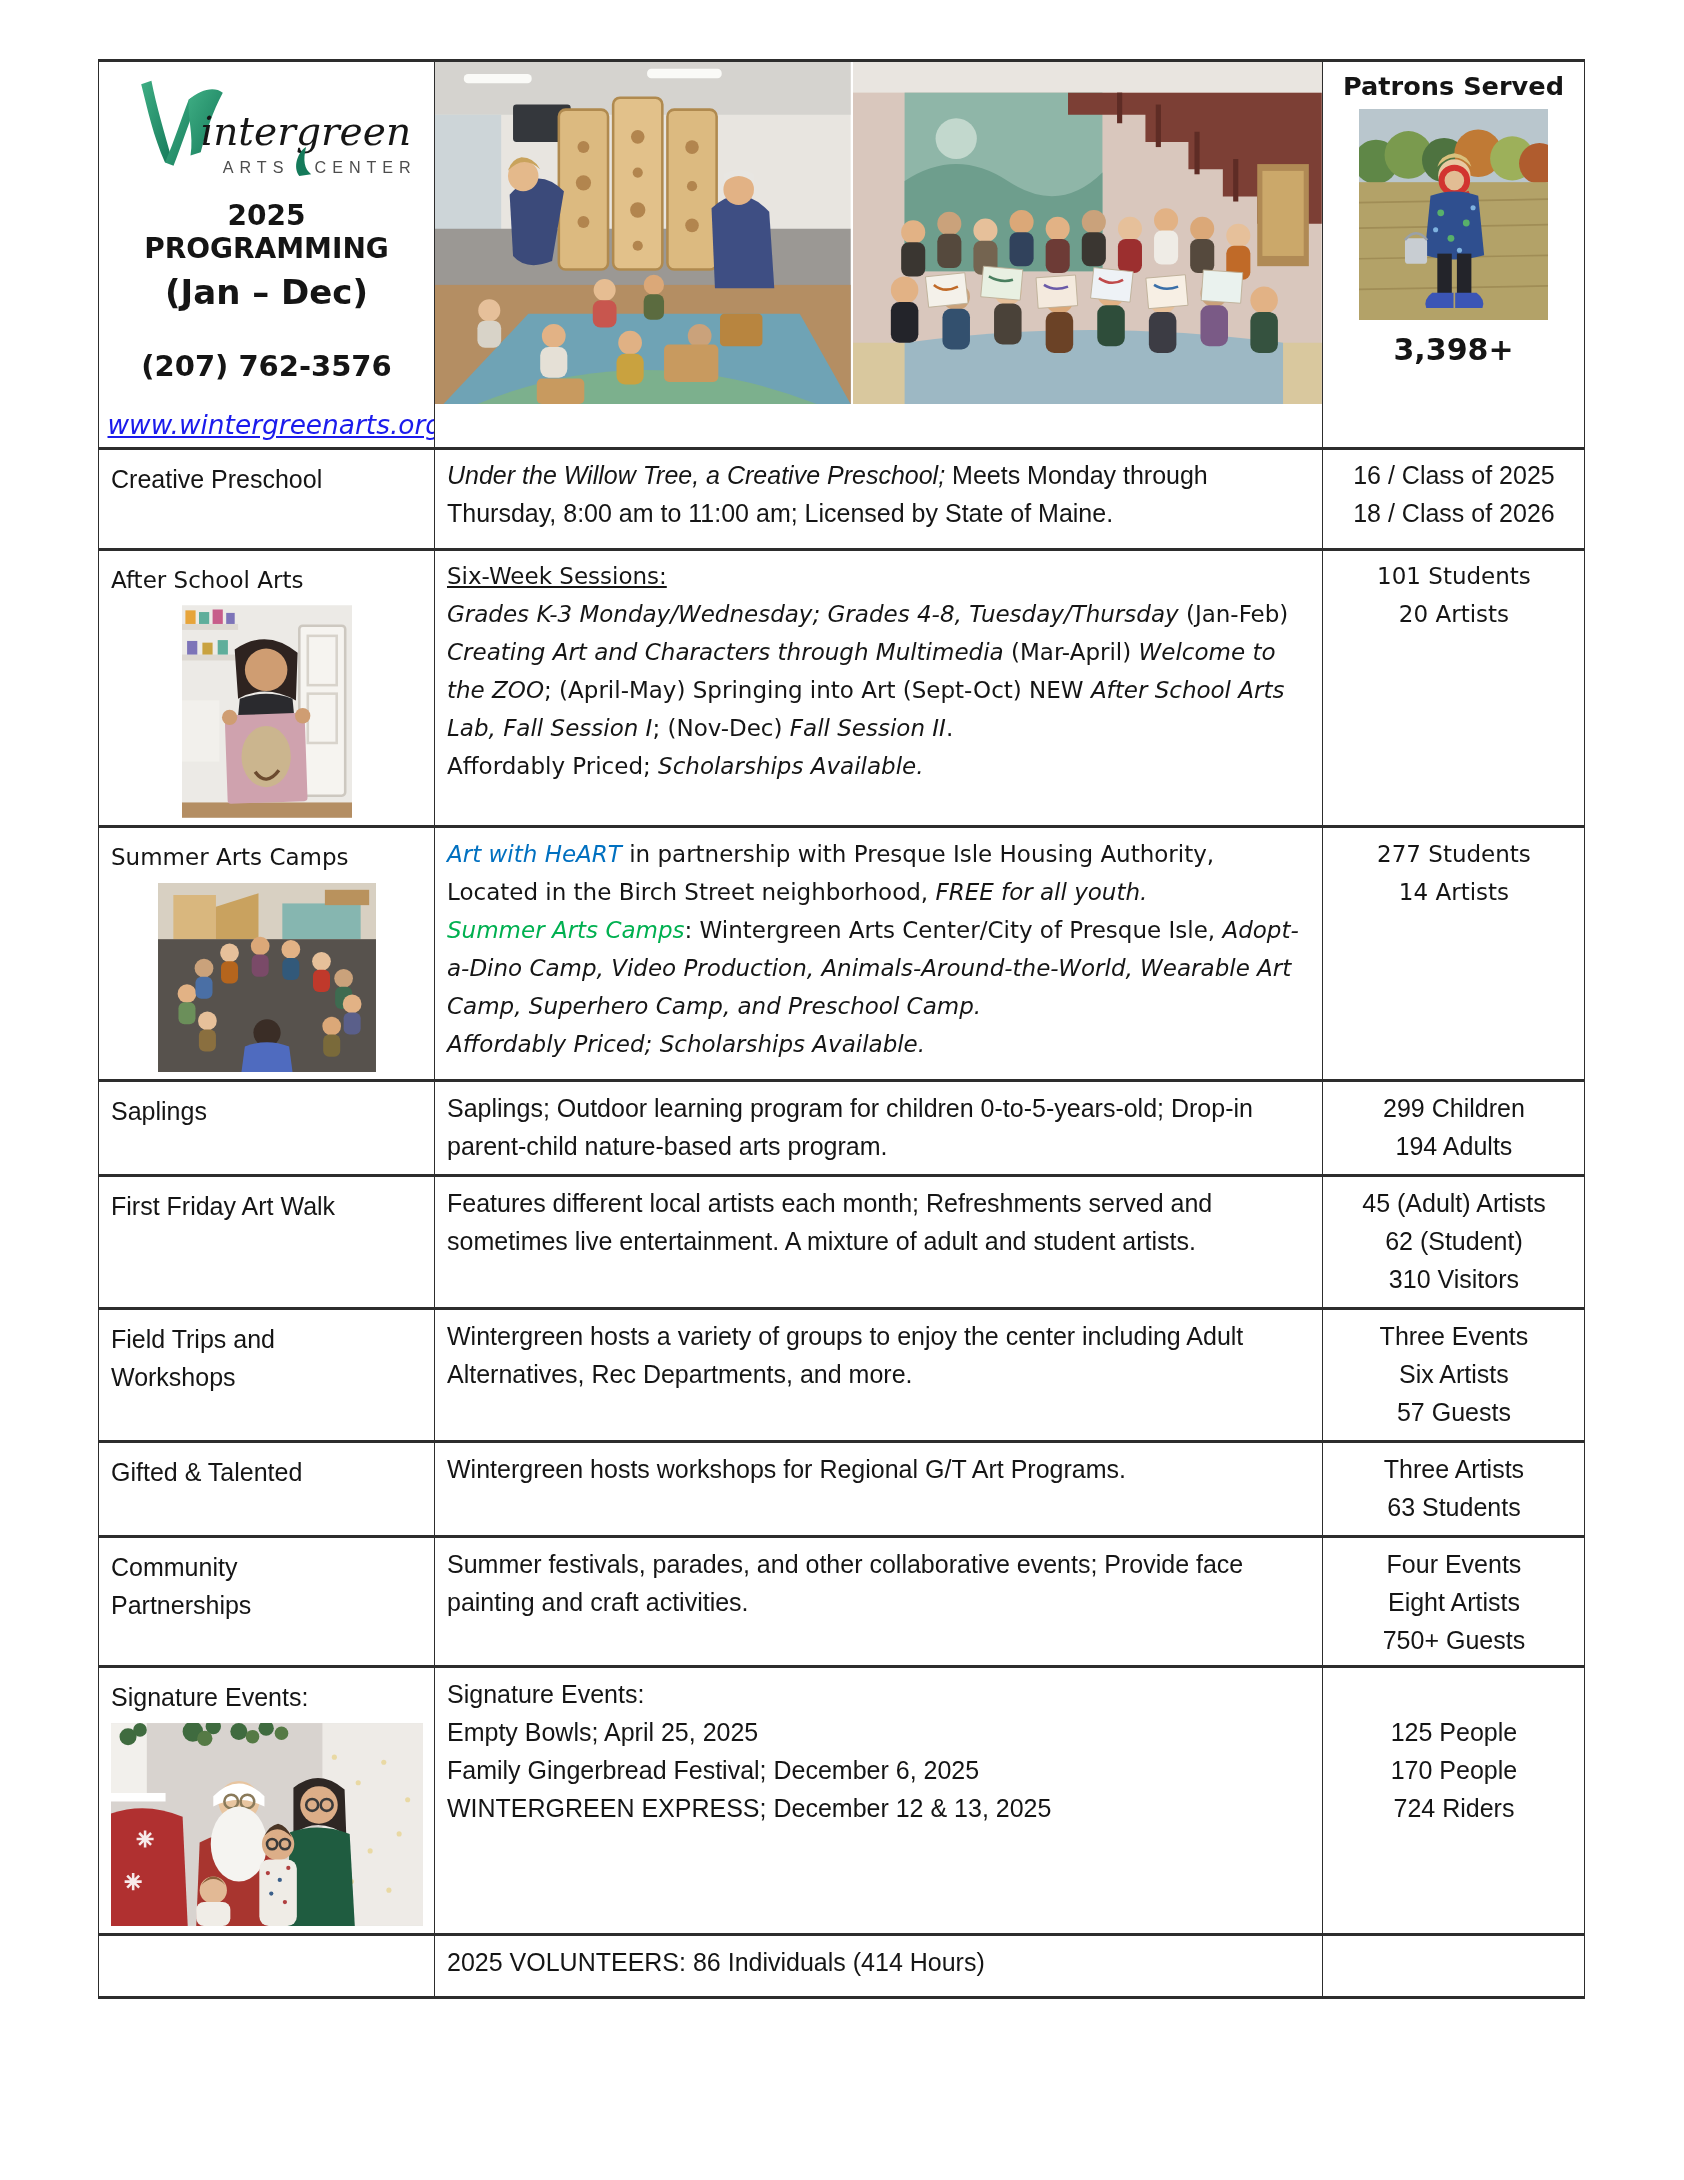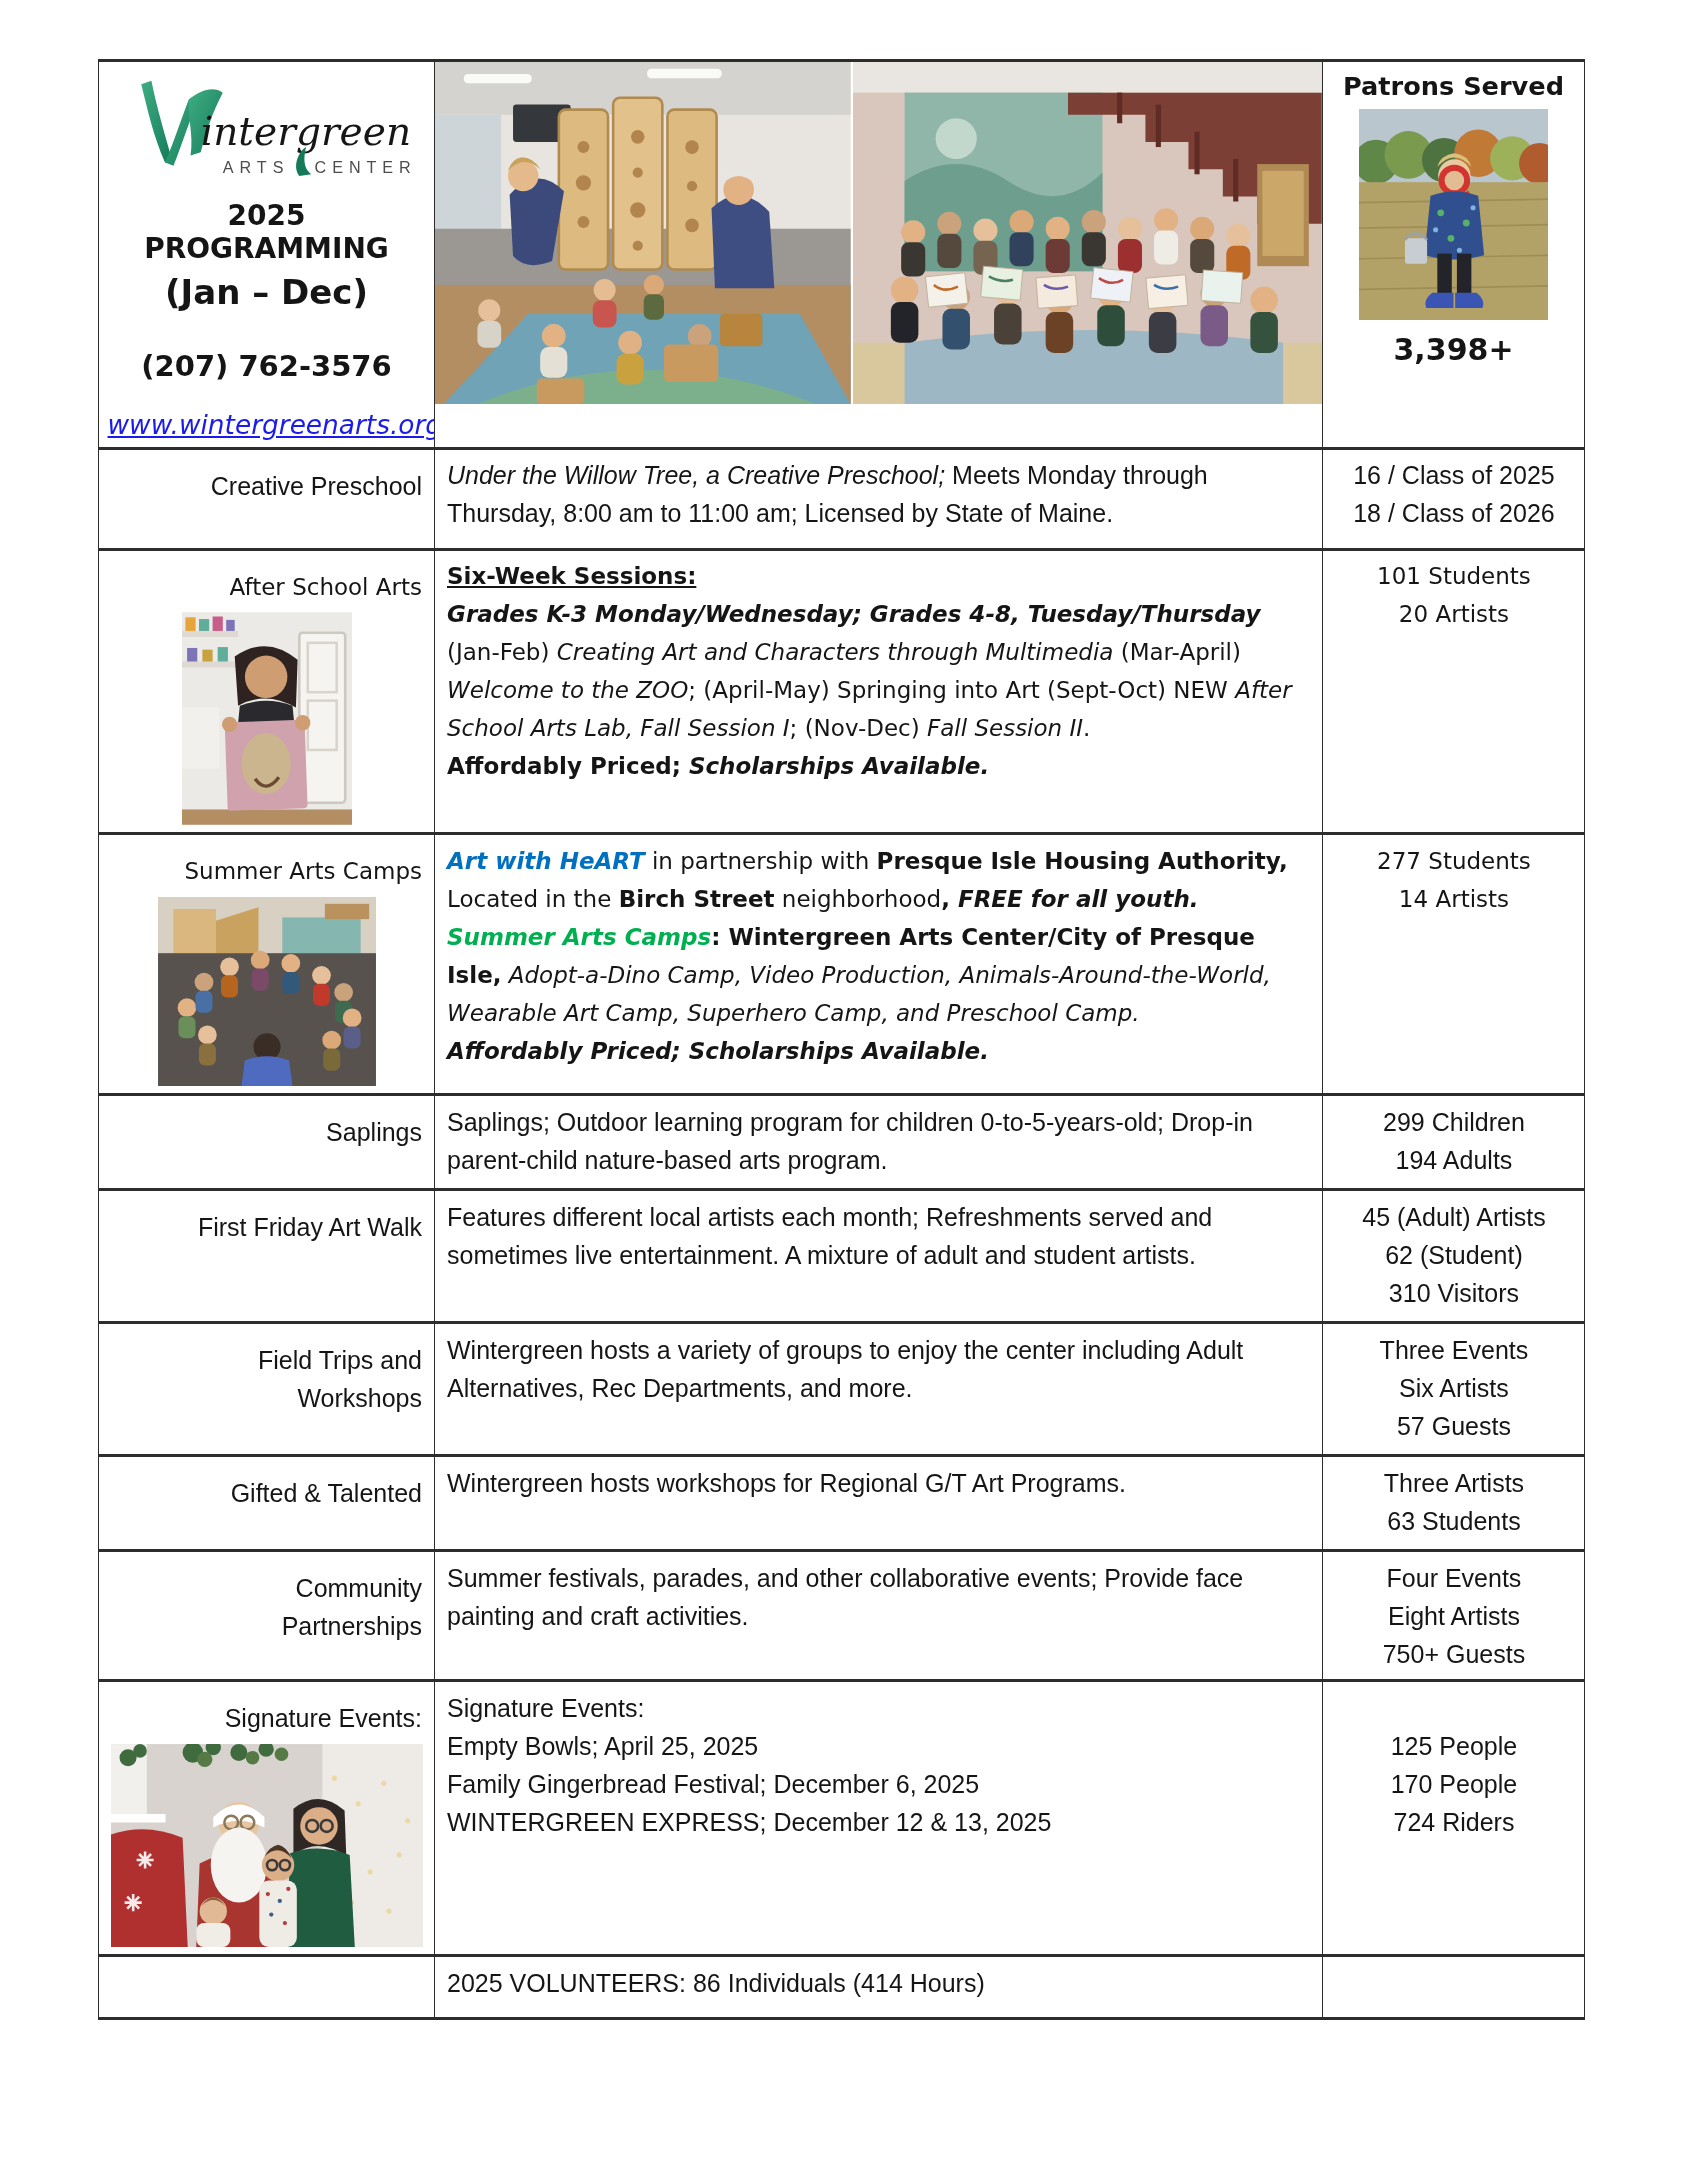--- a/index.html
+++ b/index.html
@@ -32,26 +32,26 @@
   .photos-wrap { display:flex; gap:2.6px; height:342px; background:#fff; }
   .photos-wrap svg { height:100%; display:block; }
   .patrons-cell { text-align:center; font-family:"DejaVu Sans", sans-serif; padding-top:8.5px; }
   .patrons-label { font-weight:bold; font-size:25.6px; }
   .patrons-photo-box { margin:8.5px auto 0 auto; width:189px; height:211px; }
   .patrons-photo-box svg { width:100%; height:100%; display:block; }
   .patrons-value { font-weight:bold; font-size:30px; margin-top:12px; }
   
   tr.f-light td { font-family:"Liberation Sans", sans-serif; font-size:25px; }
   tr.f-cal  td { font-family:"DejaVu Sans", sans-serif; font-size:23px; }
-  .label-cell { text-align:right; padding-top:17px; }
+  .label-cell { text-align:left; padding-top:10px; }
   .label-cell .lbl { display:inline-block; max-width:256px; line-height:38px; }
   .desc-cell { line-height:38px; }
   .value-cell { text-align:center; line-height:38px; padding-left:6px; padding-right:5.1px; }
   .para { margin:0; }
-  .sb { font-weight:bold; }
+  .sb { font-weight:normal; }
   .si { font-style:italic; }
   .su { text-decoration:underline; }
   .c-blue { color:#0070C0; }
   .c-green { color:#00B050; }
   .cell-photo { display:block; margin:6.8px auto 0 auto; }
   .cell-photo svg { display:block; }
   .vline { min-height:38px; }
 </style>
 </head>
 <body>

